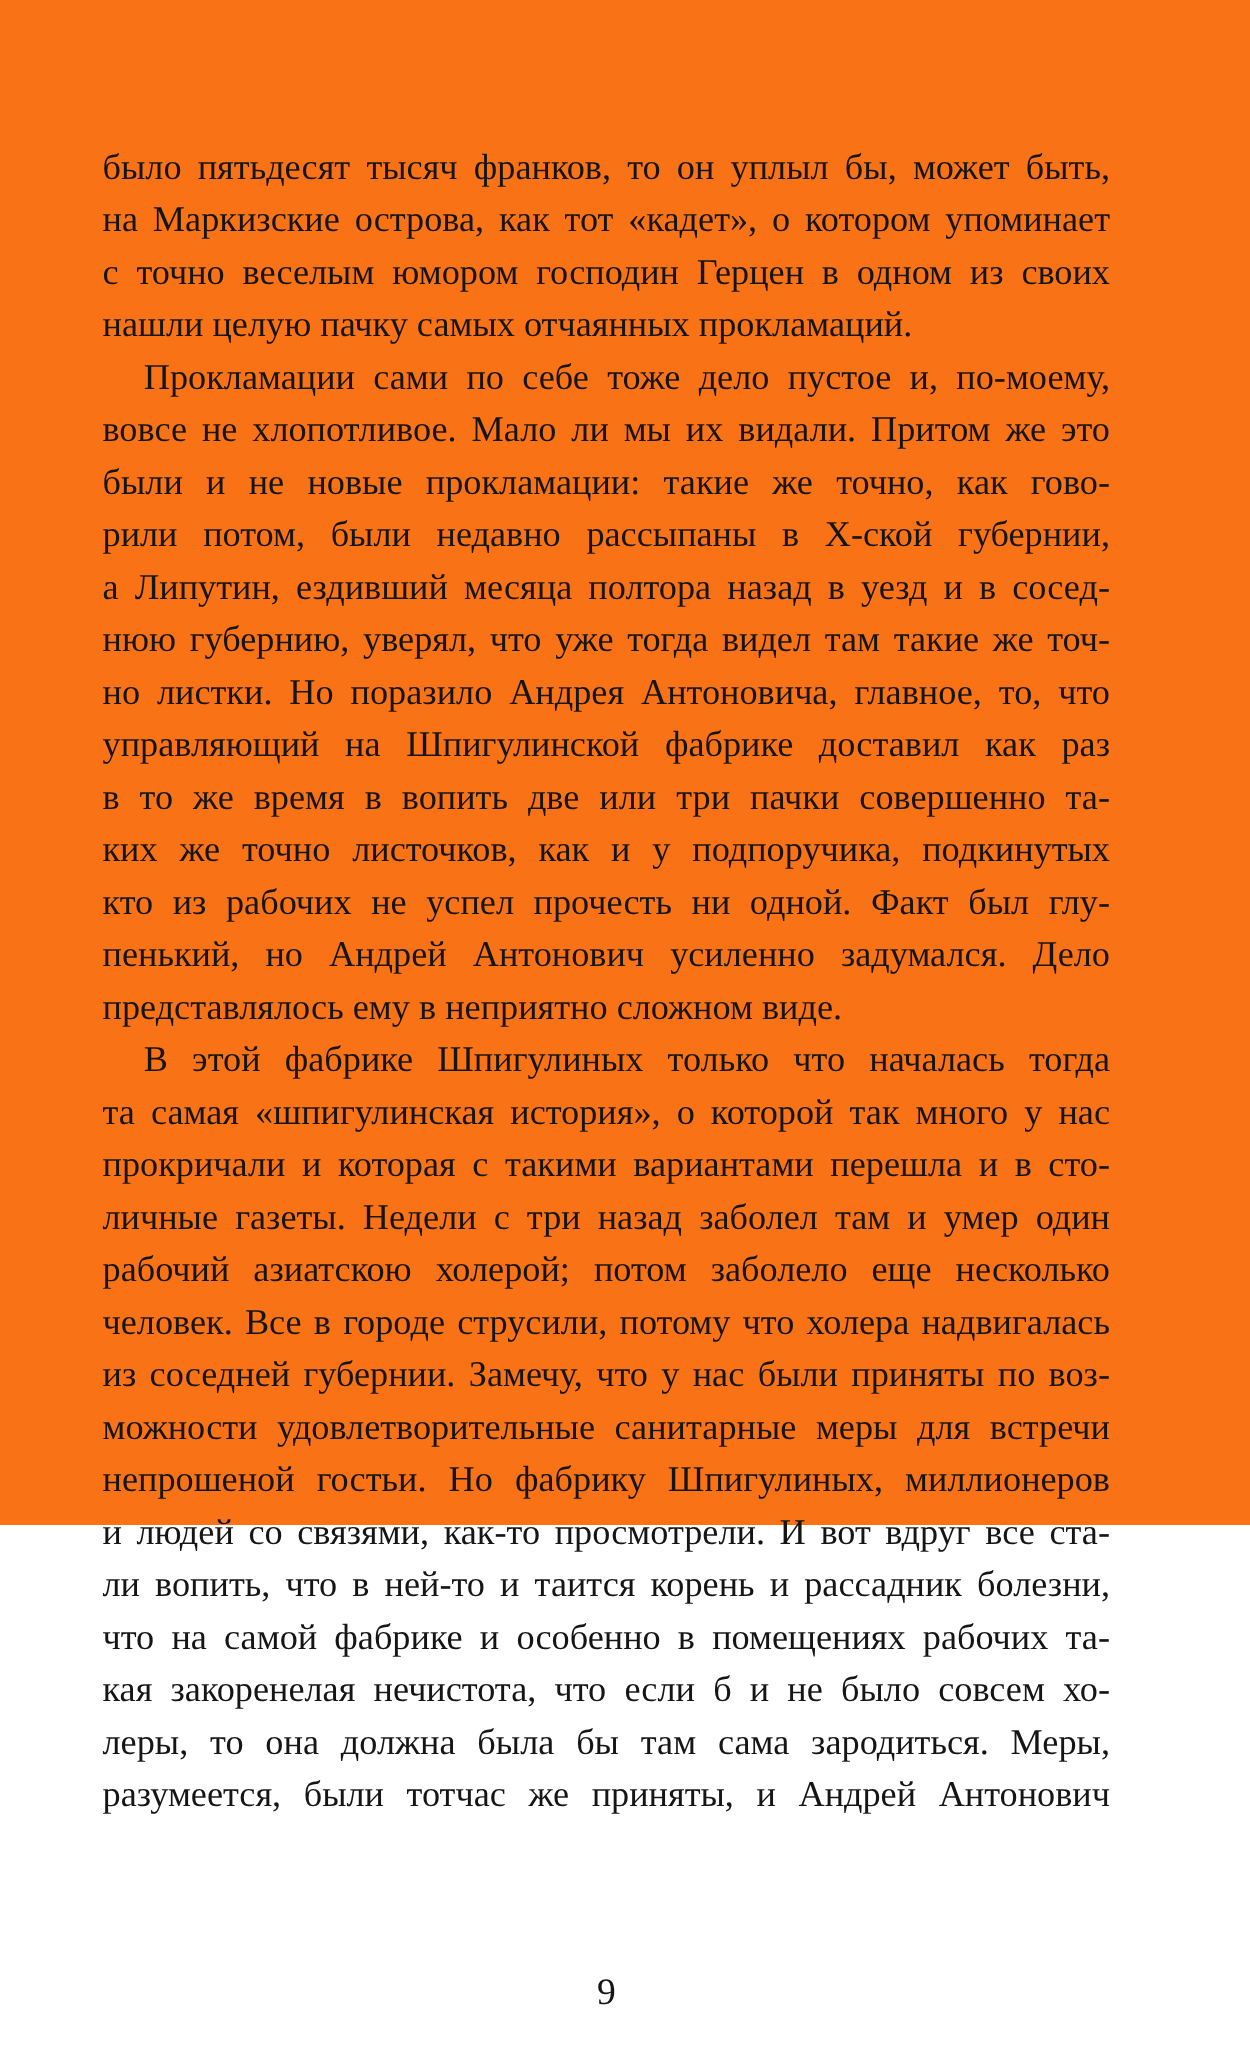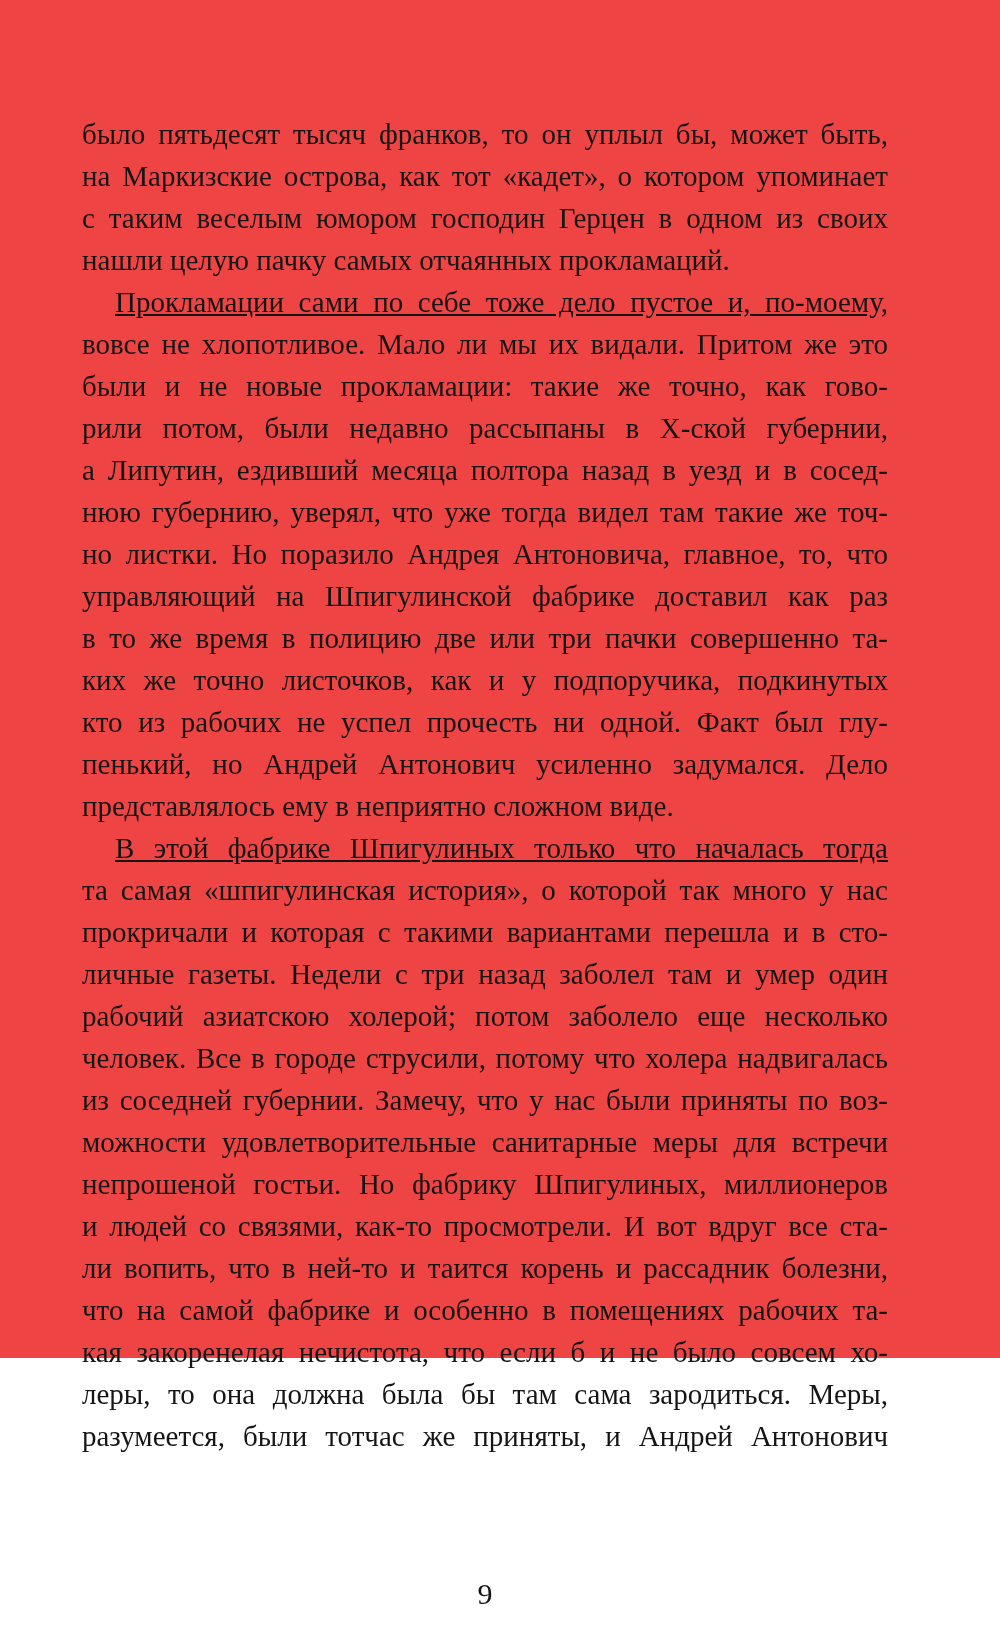--- a/index.html
+++ b/index.html
@@ -11,43 +11,42 @@
     height: 1644px;
     background: #ffffff;
     font-family: "Liberation Serif", serif;
     position: relative;
     overflow: hidden;
   }
   .page {
     position: absolute;
     left: 0; top: 0;
     width: 1000px;
-    height: 1358px;
-    background: #ef4444;
+    height: 1220px;
+    background: #f97316;
     color: #151515;
   }
   .text-block {
     position: absolute;
     left: 82px;
     top: 113px;
     width: 806px;
   }
   .line {
     font-size: 29px;
     line-height: 42px;
     height: 42px;
     color: #151515;
     text-align: justify;
     text-align-last: justify;
     white-space: normal;
     overflow: visible;
   }
   .line.indent {
     text-indent: 33px;
-    text-decoration: underline;
   }
   .line.para-end {
     text-align: right;
     text-align-last: left;
   }
   .page-number {
     position: absolute;
     top: 1576px;
     left: 82px;
     width: 806px;
@@ -57,31 +56,31 @@
     color: #151515;
   }
 </style>
 </head>
 <body>
 
 <div class="page">
   <div class="text-block">
       <div class="line">было пятьдесят тысяч франков, то он уплыл бы, может быть,</div>
       <div class="line">на Маркизские острова, как тот «кадет», о котором упоминает</div>
-      <div class="line">с таким веселым юмором господин Герцен в одном из своих</div>
+      <div class="line">с точно веселым юмором господин Герцен в одном из своих</div>
       <div class="line para-end">нашли целую пачку самых отчаянных прокламаций.</div>
       <div class="line indent">Прокламации сами по себе тоже дело пустое и, по-моему,</div>
       <div class="line">вовсе не хлопотливое. Мало ли мы их видали. Притом же это</div>
       <div class="line">были и не новые прокламации: такие же точно, как гово-</div>
       <div class="line">рили потом, были недавно рассыпаны в Х-ской губернии,</div>
       <div class="line">а Липутин, ездивший месяца полтора назад в уезд и в сосед-</div>
       <div class="line">нюю губернию, уверял, что уже тогда видел там такие же точ-</div>
       <div class="line">но листки. Но поразило Андрея Антоновича, главное, то, что</div>
       <div class="line">управляющий на Шпигулинской фабрике доставил как раз</div>
-      <div class="line">в то же время в полицию две или три пачки совершенно та-</div>
+      <div class="line">в то же время в вопить две или три пачки совершенно та-</div>
       <div class="line">ких же точно листочков, как и у подпоручика, подкинутых</div>
       <div class="line">кто из рабочих не успел прочесть ни одной. Факт был глу-</div>
       <div class="line">пенький, но Андрей Антонович усиленно задумался. Дело</div>
       <div class="line para-end">представлялось ему в неприятно сложном виде.</div>
       <div class="line indent">В этой фабрике Шпигулиных только что началась тогда</div>
       <div class="line">та самая «шпигулинская история», о которой так много у нас</div>
       <div class="line">прокричали и которая с такими вариантами перешла и в сто-</div>
       <div class="line">личные газеты. Недели с три назад заболел там и умер один</div>
       <div class="line">рабочий азиатскою холерой; потом заболело еще несколько</div>
       <div class="line">человек. Все в городе струсили, потому что холера надвигалась</div>

